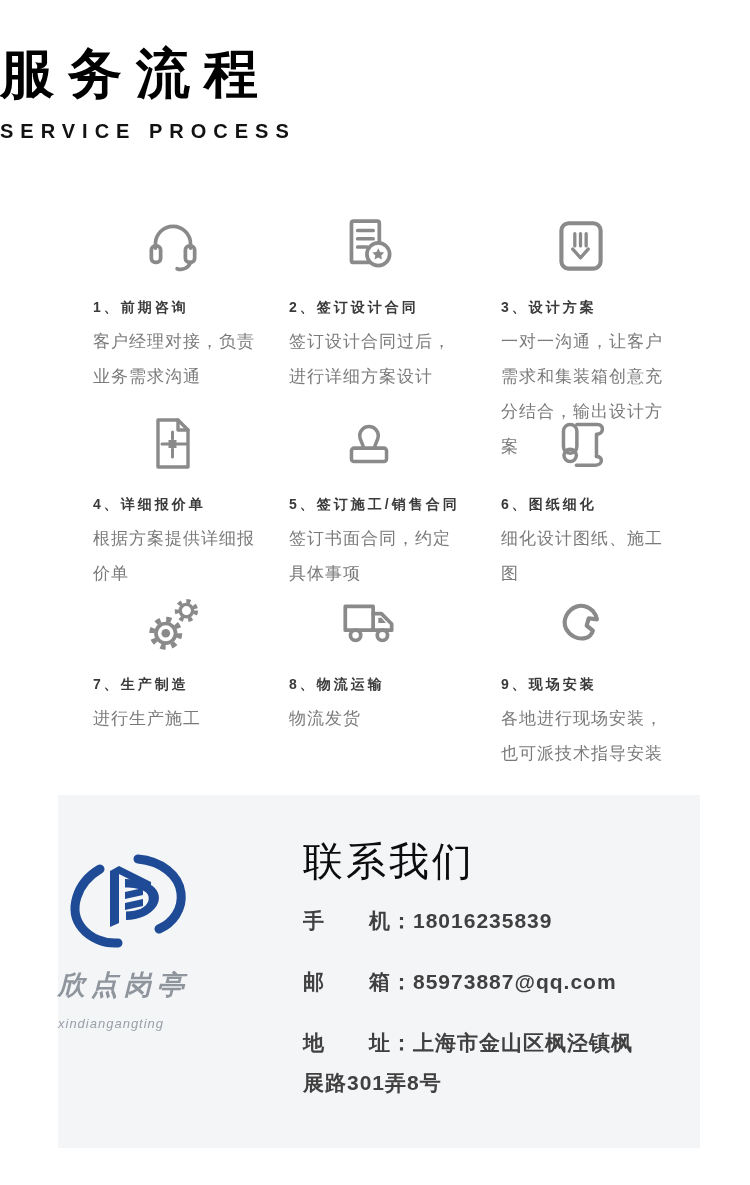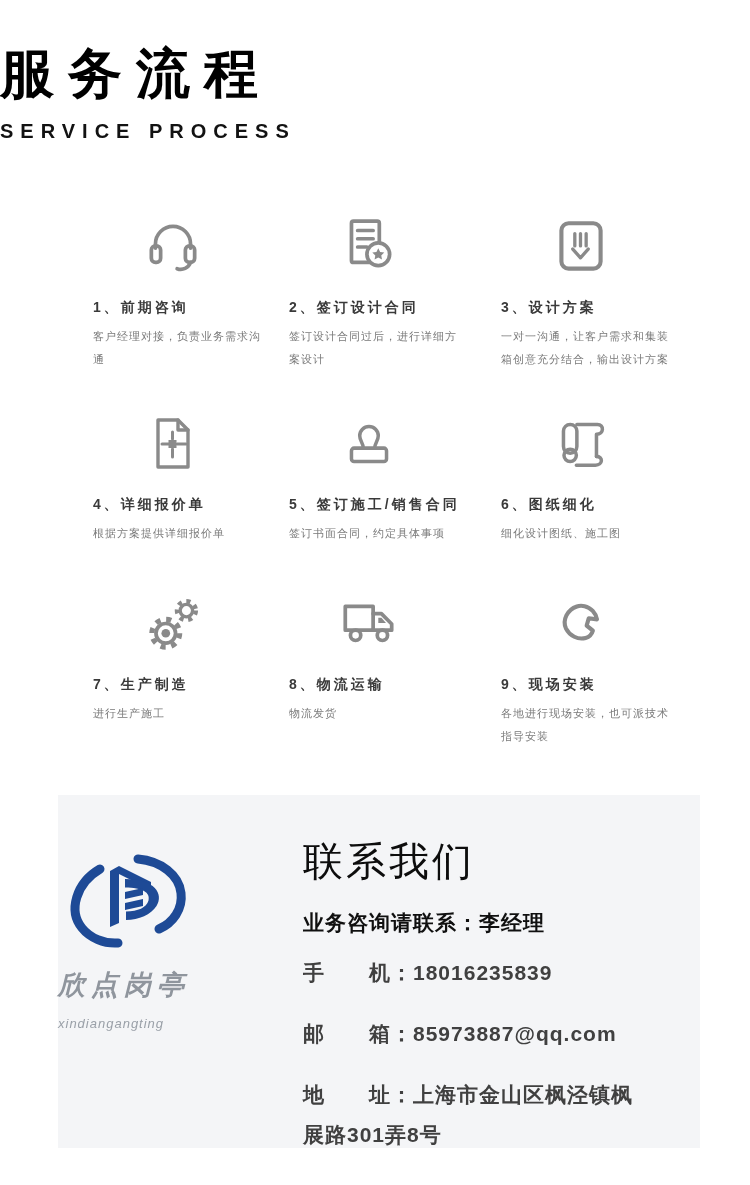--- a/index.html
+++ b/index.html
@@ -23,21 +23,21 @@
   .steps{
     display:grid;
     grid-template-columns:196px 212px 214px;
     grid-template-rows:197px 180px auto;
     margin:64px 0 0 93px;
   }
   .step{overflow:visible}
   .icon-wrap{height:80px;width:160px;display:flex;align-items:center;justify-content:center;color:var(--icon-gray)}
   .icon-wrap svg{display:block}
   .step-title{margin-top:12px;font-size:14px;font-weight:bold;color:var(--title-dark);letter-spacing:3px;white-space:nowrap}
-  .step-desc{margin-top:8px;font-size:11px;color:var(--desc-gray);line-height:2.05;letter-spacing:1px;max-width:178px}
+  .step-desc{margin-top:8px;font-size:17px;color:var(--desc-gray);line-height:2.05;letter-spacing:1px;max-width:178px}
   
   .contact{
     position:absolute;left:58px;top:795px;width:642px;height:353px;
     background:var(--contact-bg);display:flex;
   }
   .logo-col{width:245px;display:flex;flex-direction:column;align-items:flex-start;padding-top:56px}
   .logo-emblem{color:var(--logo-blue)}
   .logo-name{font-size:27px;font-weight:bold;font-style:italic;color:#8f959d;letter-spacing:6px;margin-top:4px}
   .logo-pinyin{font-size:13px;font-style:italic;color:#9aa0a8;letter-spacing:1px;margin-top:13px}
   .info-col{padding-top:42px;width:352px}
@@ -181,20 +181,19 @@
         <polygon points="61,15 93,31 93,39 61,23" fill="currentColor"></polygon>
         <path d="M67 28 C97 28 106 43 98.5 55 C93 63.5 81 69 68 69 L68 60.5 C80 60.5 88.5 56.5 90.5 49.5 C92.5 41.5 84.5 36.5 67 36.5 Z" fill="currentColor"></path>
         <polygon points="67,41 85,37 85,44 67,48" fill="currentColor"></polygon>
         <polygon points="67,52 85,48 85,55 67,59" fill="currentColor"></polygon>
       </svg>
       <div class="logo-name">欣点岗亭</div>
       <div class="logo-pinyin">xindiangangting</div>
     </div>
     <div class="info-col">
       <h2 class="contact-heading">联系我们</h2>
-      <div class="consult">业务咨询请联系：李经理</div>
       <p class="c-line"><span>手　　机：</span><span>18016235839</span></p>
       <p class="c-line"><span>邮　　箱：</span><span>85973887@qq.com</span></p>
       <p class="c-line"><span>地　　址：</span><span>上海市金山区枫泾镇枫展路301弄8号</span></p>
     </div>
   </div>
 
 </div>
 
 </body></html>

